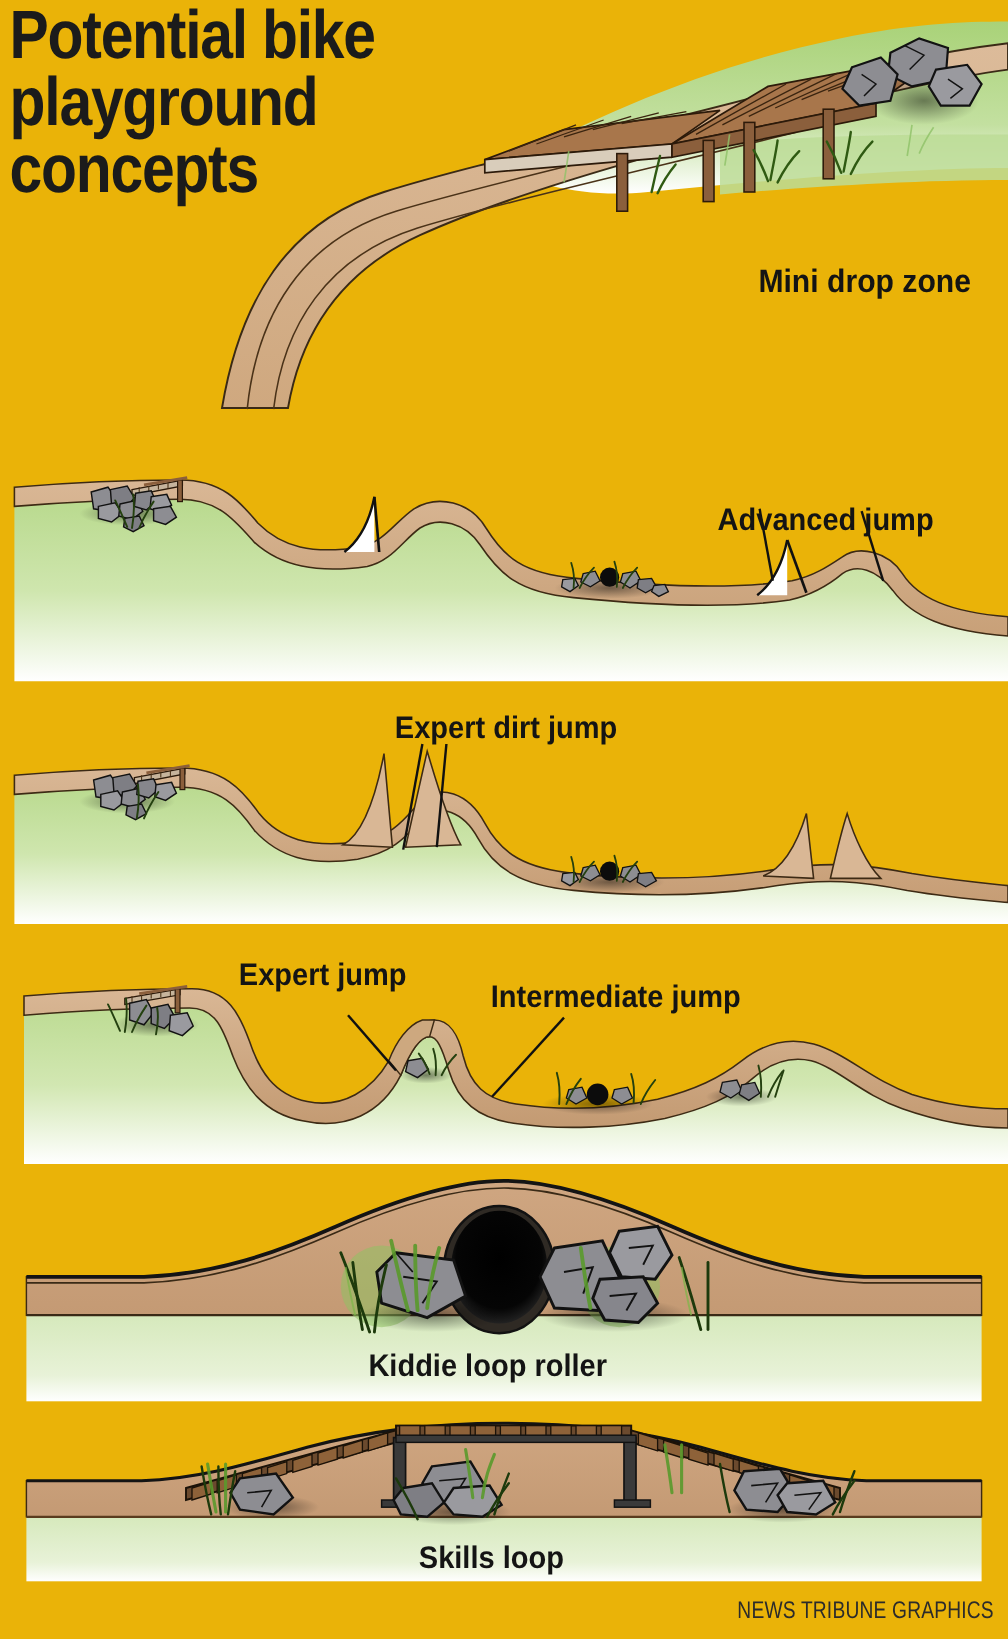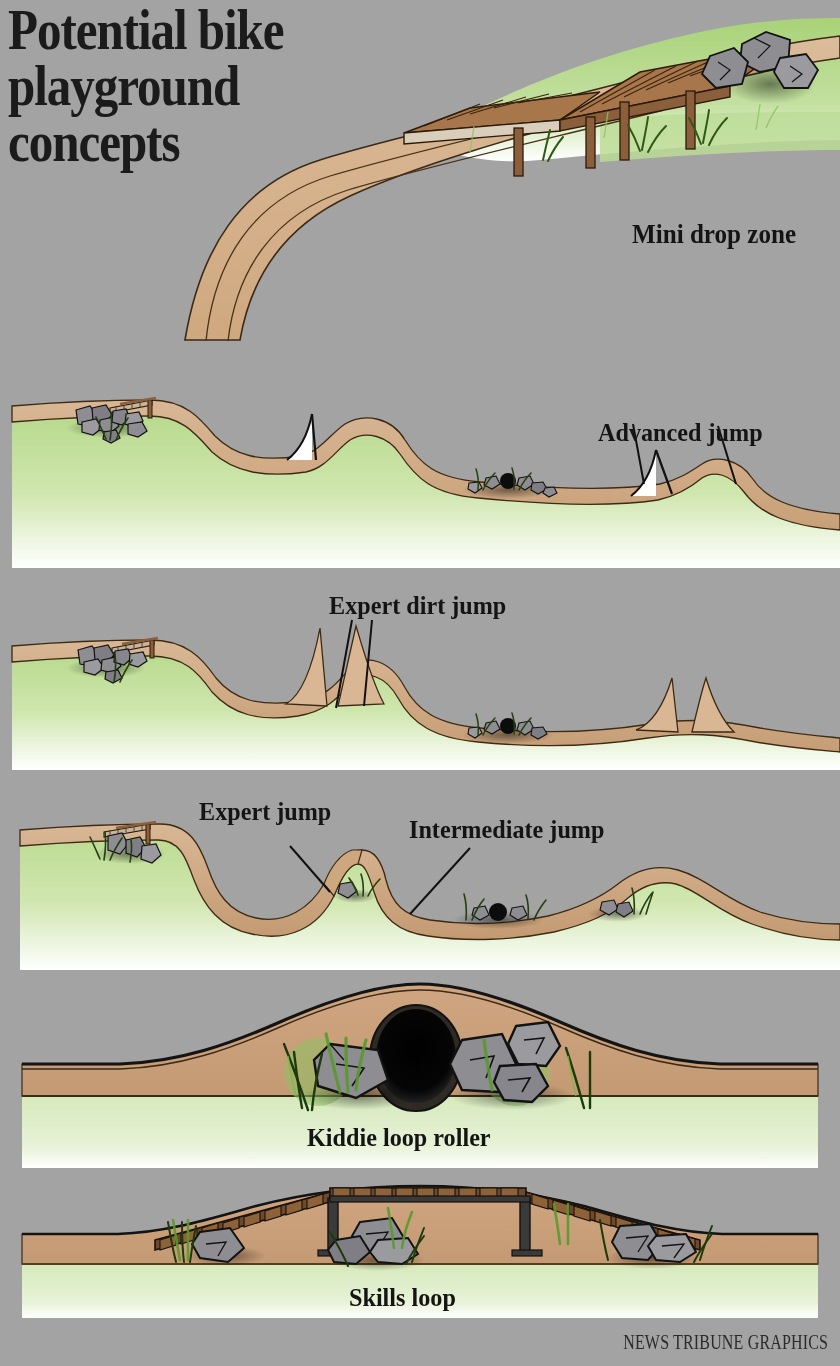--- a/index.html
+++ b/index.html
@@ -1,21 +1,21 @@
 <!DOCTYPE html>
 <html><head>
 <meta charset="utf-8">
 <style>
   html,body{margin:0;padding:0;background:#ffffff;}
   body{
     width:840px;height:1366px;position:relative;overflow:hidden;
     font-family:"Liberation Sans","DejaVu Sans",sans-serif;
     color:#1a1a1a;
   }
-  .page{position:relative;width:840px;height:1366px;background:#a3a3a3;font-family:Liberation Serif, serif;}
+  .page{position:relative;width:840px;height:1366px;background:#eab308;}
 
   
   .title{
     position:absolute;left:8px;top:2px;width:420px;
     font-weight:700;font-size:57px;line-height:0.98;
     letter-spacing:-1.2px;color:#1b1b1b;
     transform:scaleX(0.86);transform-origin:left top;
   }
   .title .ln{display:block;white-space:nowrap;}
 

